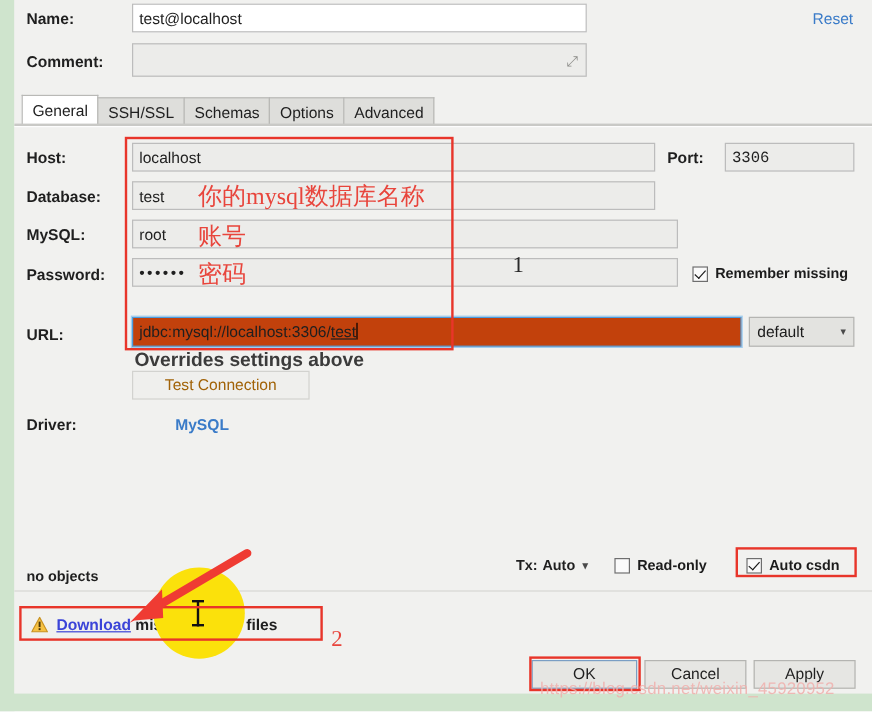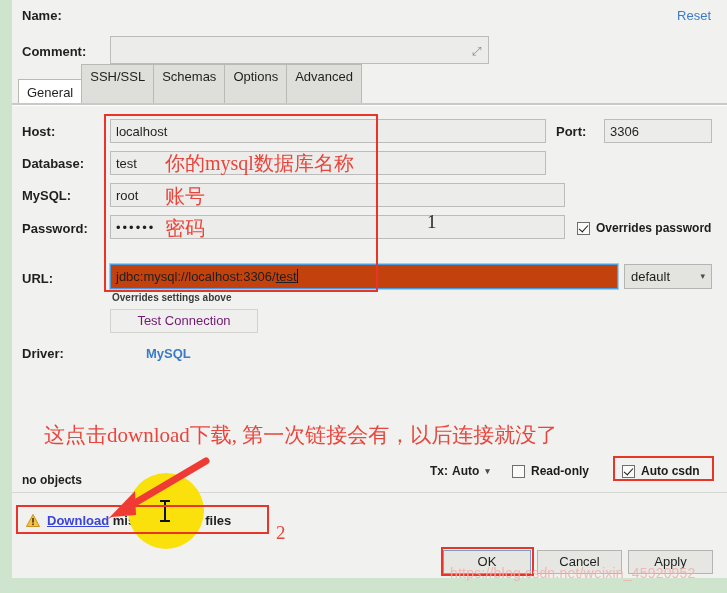--- a/index.html
+++ b/index.html
@@ -84,21 +84,21 @@
   
   .tabs {
     position: absolute;
     left: 18px; top: 80px;
     height: 24px;
     display: flex;
     align-items: flex-end;
   }
   .tab {
     box-sizing: border-box;
-    height: 40px;
+    height: 23px;
     padding: 3px 8px 0 8px;
     font-size: 13px;
     border: 1px solid #b9b9b6;
     border-bottom: none;
     background: #dededb;
     color: #1f1f1f;
     margin-right: -1px;
     line-height: 18px;
   }
   .tab.active {
@@ -146,21 +146,21 @@
     border: 1px solid #b4b4b1;
     background: #e6e6e3;
     font-size: 13px;
     font-family: "Liberation Sans", sans-serif;
     color: #1f1f1f;
     text-align: center;
     line-height: 22px;
     height: 24px;
   }
   .btn.disabled {
-    color: #701a75;
+    color: #a16207;
     background: #efefed;
     border: 1px solid #d2d2cf;
   }
   .btn.default {
     border: 1px solid #7a9ec4;
   }
 
   
   .cbx-wrap {
     position: absolute;
@@ -225,21 +225,21 @@
     position: absolute;
     height: 1px;
     background: #d6d6d3;
   }
   .warn-ico {
     position: absolute;
     width: 14px; height: 13px;
   }
   .small {
     position: absolute;
-    font-size: 10px;
+    font-size: 16px;
     font-weight: bold;
     color: #3b3b3b;
   }
   .expand-ico {
     position: absolute;
     font-size: 12px;
     color: #8d8d8a;
   }
   .status-txt {
     position: absolute;
@@ -273,54 +273,55 @@
 </head>
 <body>
 
 <div id="root">
 
   <div class="green-strip"></div>
   <div class="panel"></div>
   <div class="bottom-green"></div>
 
   <div class="lbl" style="left:22px; top:8px;">Name:</div>
+  <div class="field white" style="left:110px; top:3px; width:379px; height:24px;">test@localhost</div>
 
   <div class="lbl" style="left:22px; top:44px;">Comment:</div>
   <div class="field" style="left:110px; top:36px; width:379px; height:28px;"></div>
   <div class="expand-ico" style="left:472px; top:44px;">⤢</div>
 
   <div class="link" style="right:16px; top:8px;">Reset</div>
 
   <div class="tabs">
     <div class="tab active">General</div>
     <div class="tab">SSH/SSL</div>
     <div class="tab">Schemas</div>
     <div class="tab">Options</div>
     <div class="tab">Advanced</div>
   </div>
   <div class="tabline"></div>
   <div class="tabline-inner"></div>
 
   <div class="lbl" style="left:22px; top:124px;">Host:</div>
   <div class="field" style="left:110px; top:119px; width:436px; height:24px;">localhost</div>
   <div class="lbl" style="left:556px; top:124px;">Port:</div>
-  <div class="field" style="left:604px; top:119px; width:108px; height:24px;">3306</div>
+  <div class="field" style="left:604px; top:119px; width:108px; height:24px;font-family:Liberation Mono, monospace;">3306</div>
 
   <div class="lbl" style="left:22px; top:156px;">Database:</div>
   <div class="field" style="left:110px; top:151px; width:436px; height:24px;">test</div>
 
   <div class="lbl" style="left:22px; top:188px;">MySQL:</div>
   <div class="field" style="left:110px; top:183px; width:455px; height:24px;">root</div>
 
   <div class="lbl" style="left:22px; top:221px;">Password:</div>
   <div class="field" style="left:110px; top:215px; width:455px; height:24px; letter-spacing:2px;">••••••</div>
 
   <div class="cbx-wrap" style="left:577px; top:221px;">
     <span class="cbx checked"></span>
-    <span>Overrides password</span>
+    <span>Remember missing</span>
   </div>
 
   <div class="lbl" style="left:22px; top:271px;">URL:</div>
   <div class="field focus" style="left:110px; top:264px; width:508px; height:25px;">
     <span>jdbc:mysql://localhost:3306/</span><span class="underline-text">test</span><span class="caret"></span>
   </div>
   <div class="dropdown" style="left:624px; top:264px; width:88px; height:25px;">
     <span>default</span>
     <span class="chev">▾</span>
   </div>
@@ -375,20 +376,19 @@
 
   <div class="redbox" style="left:104px; top:114px; width:274px; height:178px;"></div>
 
   <div class="anno" style="left:165px; top:150px; font-size:20px;">你的mysql数据库名称</div>
   <div class="anno" style="left:165px; top:183px; font-size:20px;">账号</div>
   <div class="anno" style="left:165px; top:215px; font-size:20px;">密码</div>
 
   <div class="marker-num" style="left:427px; top:211px; color:#2a2a2a;">1</div>
   <div class="marker-num" style="left:276px; top:522px; color:#e8453c;">2</div>
 
-  <div class="anno" style="left:44px; top:421px; font-size:21px;">这点击download下载, 第一次链接会有，以后连接就没了</div>
 
   <svg style="position:absolute; left:100px; top:455px; width:115px; height:70px;" viewBox="0 0 115 70">
     <line x1="106" y1="6" x2="28" y2="52" stroke="#ef3b33" stroke-width="7" stroke-linecap="round"></line>
     <polygon points="8,64 35,36 36,60 12,62" fill="#ef3b33"></polygon>
   </svg>
 
 </div>
 
 </body></html>

